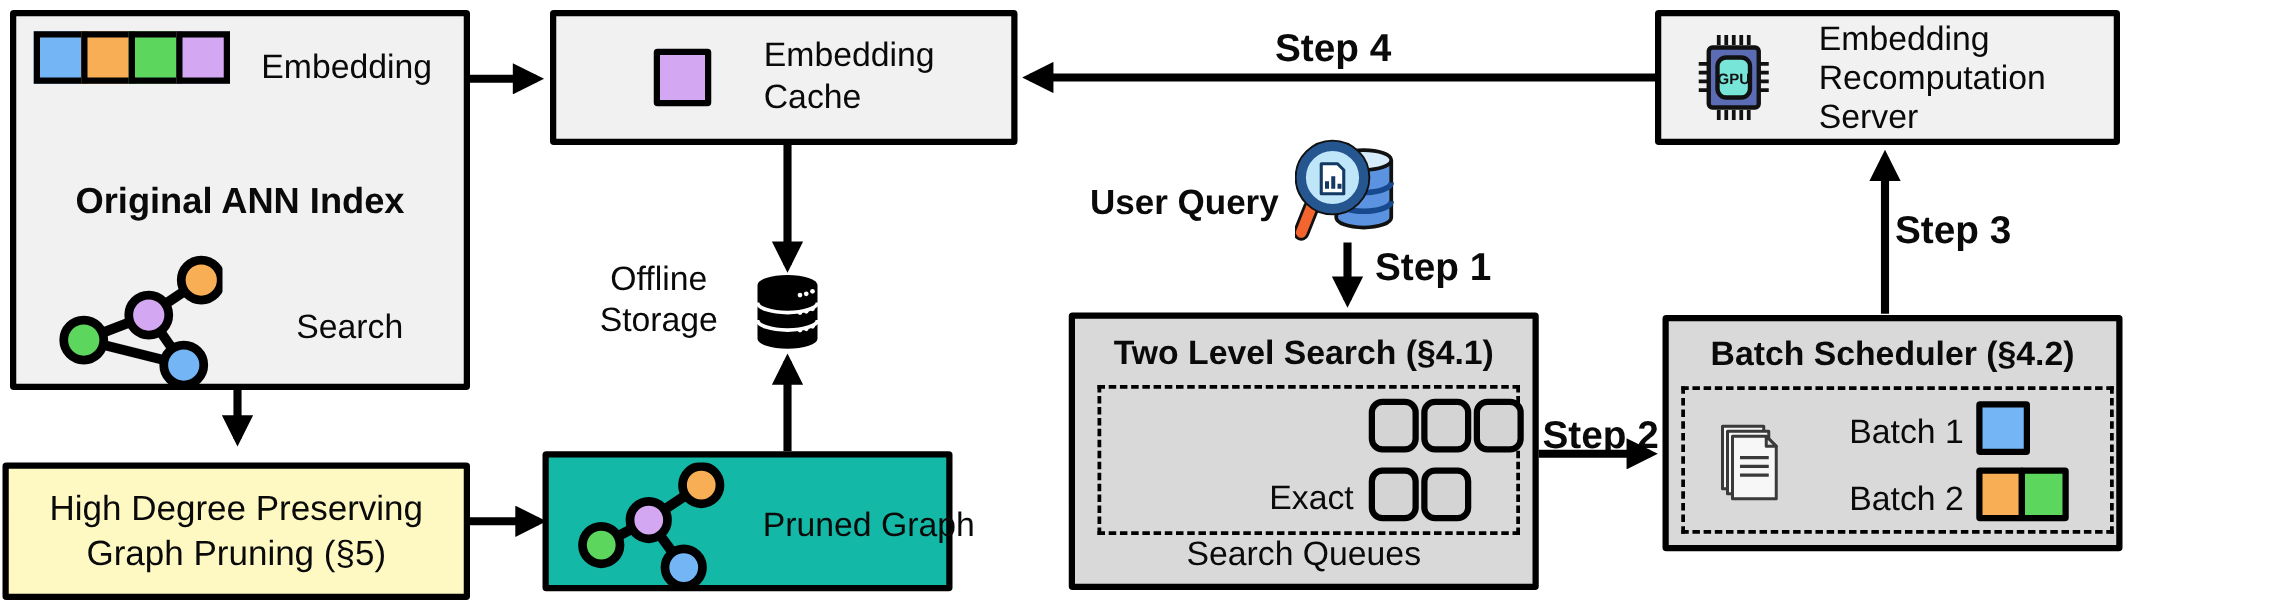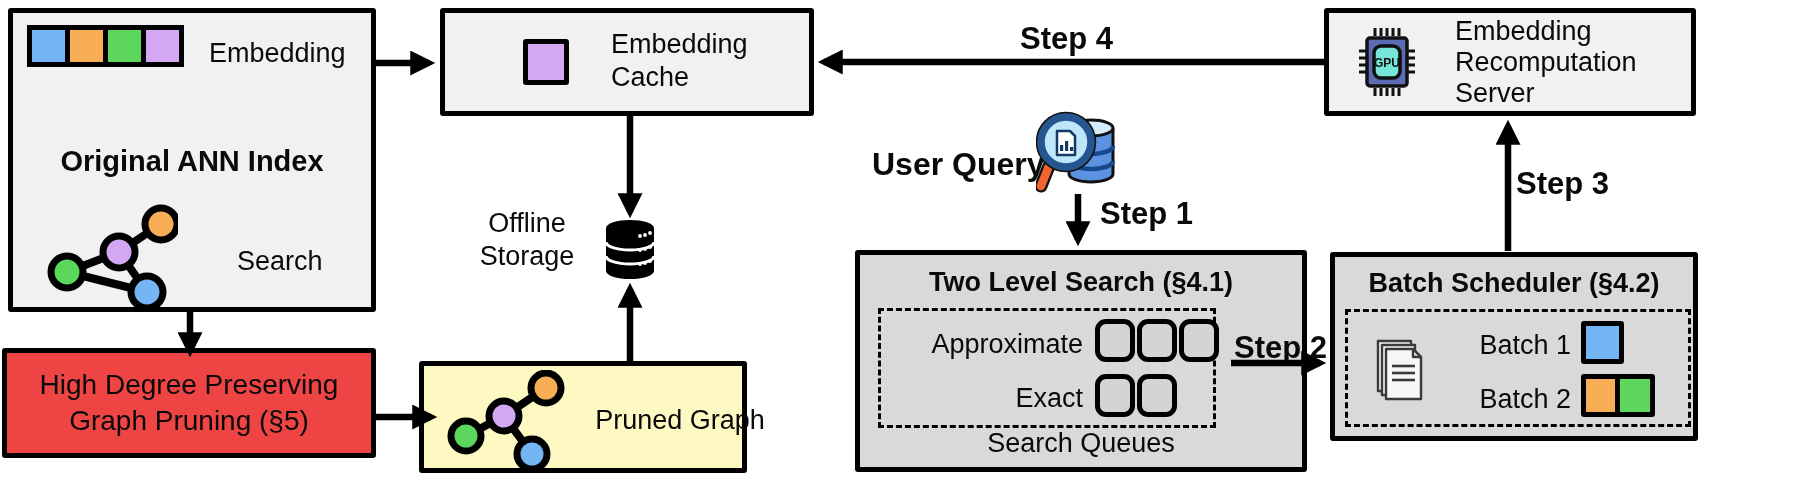--- a/index.html
+++ b/index.html
@@ -72,66 +72,65 @@
         <circle cx="46" cy="14" r="1.9"></circle>
       <circle cx="36" cy="31" r="1.9"></circle>
         <circle cx="41" cy="30" r="1.9"></circle>
         <circle cx="46" cy="28" r="1.9"></circle>
       <circle cx="36" cy="45" r="1.9"></circle>
         <circle cx="41" cy="44" r="1.9"></circle>
         <circle cx="46" cy="42" r="1.9"></circle>
     </g>
   </svg>
 
-  <div class="box" style="left: 2px; top: 348px; width: 374px; height: 110px; display: flex; align-items: center; justify-content: center; background: #ef4444;">
+  <div class="box" style="left: 2px; top: 370px; width: 374px; height: 110px; display: flex; align-items: center; justify-content: center; background: #fef9c3;">
     <div class="lbl-b" style="text-align:center;">High Degree Preserving
 Graph Pruning (§5)</div>
   </div>
 
-  <div class="box" style="left: 419px; top: 361px; width: 328px; height: 112px; background: #fef9c3;">
+  <div class="box" style="left: 434px; top: 361px; width: 328px; height: 112px; background: #14b8a6;">
     <svg class="abs" style="left:22px;top:4px;" width="130" height="100" viewBox="0 0 130 100">
       <g stroke="#000" stroke-width="8">
         <line x1="20" y1="66" x2="58" y2="46"></line>
         <line x1="58" y1="46" x2="100" y2="18"></line>
         <line x1="58" y1="46" x2="86" y2="84"></line>
       </g>
       <g stroke="#000" stroke-width="7">
         <circle cx="20" cy="66" r="15" fill="#5dd65d"></circle>
         <circle cx="58" cy="46" r="15" fill="#d3a7f1"></circle>
         <circle cx="100" cy="18" r="15" fill="#f8ae55"></circle>
         <circle cx="86" cy="84" r="15" fill="#74b5f5"></circle>
       </g>
     </svg>
     <div class="abs lbl" style="left:150px;top:38px;width:212px;text-align:center;">Pruned Graph</div>
   </div>
 
-  <div class="abs" style="left:872px;top:146px;font-size:32px;font-weight:bold;">User Query</div>
+  <div class="abs" style="left:872px;top:146px;font-size:28px;font-weight:bold;">User Query</div>
   <svg class="abs" style="left:1036px;top:106px;" width="84" height="94" viewBox="0 0 84 94">
 
     <path d="M33,22 V68 a22,8 0 0 0 44,0 V22" stroke="#111" stroke-width="3" fill="#5b93e0"></path>
     <path d="M33,40 a22,8 0 0 0 44,0" stroke-width="4.5" fill="none" stroke="#17498f"></path>
     <path d="M33,55 a22,8 0 0 0 44,0" stroke-width="4.5" fill="none" stroke="#17498f"></path>
     <ellipse cx="55" cy="22" rx="22" ry="8" stroke="#111" stroke-width="3" fill="#d6ecfa"></ellipse>
 
     <line x1="13" y1="60" x2="5" y2="80" stroke="#111" stroke-width="13" stroke-linecap="round"></line>
     <line x1="13" y1="60" x2="5" y2="80" stroke-width="8.5" stroke-linecap="round" stroke="#f4642e"></line>
 
     <circle cx="30" cy="36" r="29" fill="none" stroke="#111" stroke-width="2.5"></circle>
     <circle cx="30" cy="36" r="25" stroke-width="7.5" fill="#bfe6f8" stroke="#26568f"></circle>
 
     <path d="M21,25 h13 l5,5 v19 h-18 z" fill="#fff" stroke="#123a63" stroke-width="2.5" stroke-linejoin="round"></path>
     <rect x="24" y="39" width="3.2" height="6" fill="#123a63"></rect>
     <rect x="29" y="35" width="3.2" height="10" fill="#123a63"></rect>
     <rect x="34" y="41" width="3.2" height="4" fill="#123a63"></rect>
   </svg>
 
-  <div class="box" style="left: 855px; top: 250px; width: 452px; height: 222px; background: rgb(217, 217, 217);">
+  <div class="box" style="left: 855px; top: 250px; width: 376px; height: 222px; background: rgb(217, 217, 217);">
     <div class="abs center title-b" style="top:12px;font-size:27px;">Two Level Search (§4.1)</div>
     <div class="dashed" style="left:18px;top:53px;width:338px;height:120px;">
-      <div class="abs lbl right" style="left:6px;top:17px;width:196px;">Approximate</div>
       <div class="row-squares" style="left:214px;top:8px;">
         <div class="qsq" style="background: rgb(212, 212, 212);"></div>
         <div class="qsq" style="background: rgb(212, 212, 212);"></div>
         <div class="qsq" style="background: rgb(212, 212, 212);"></div>
       </div>
       <div class="abs lbl right" style="left:6px;top:71px;width:196px;">Exact</div>
       <div class="row-squares" style="left:214px;top:63px;">
         <div class="qsq" style="background: rgb(212, 212, 212);"></div>
         <div class="qsq" style="background: rgb(212, 212, 212);"></div>
       </div>

